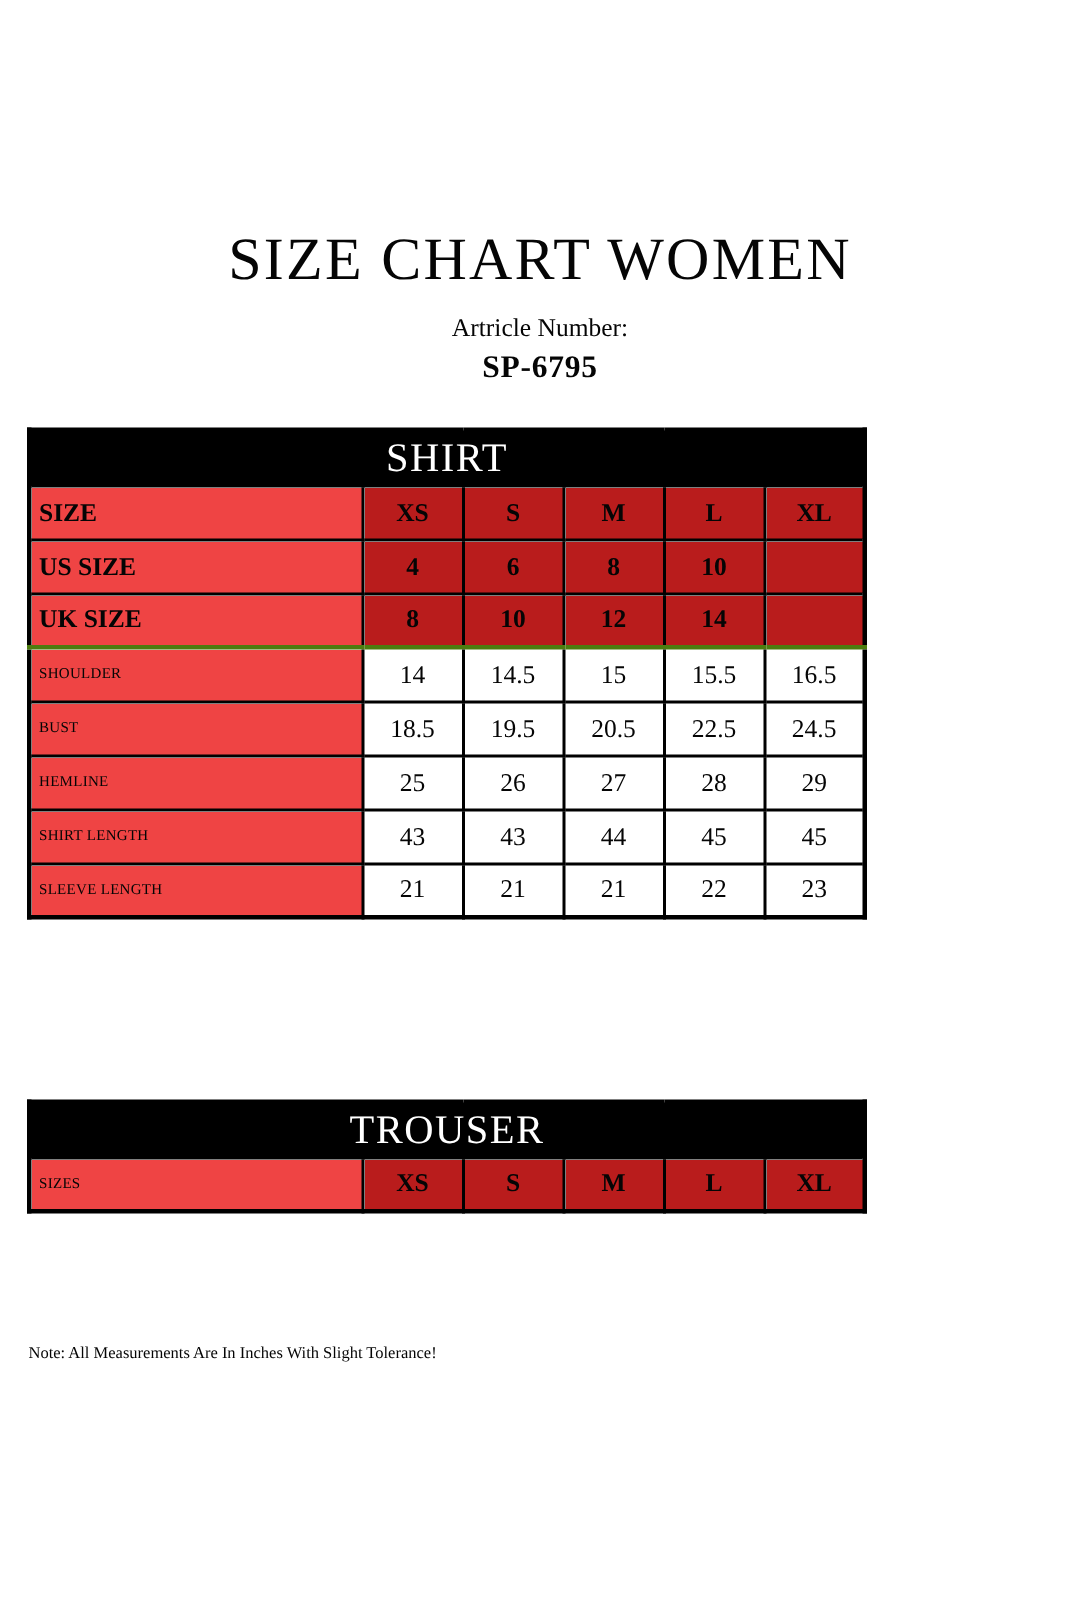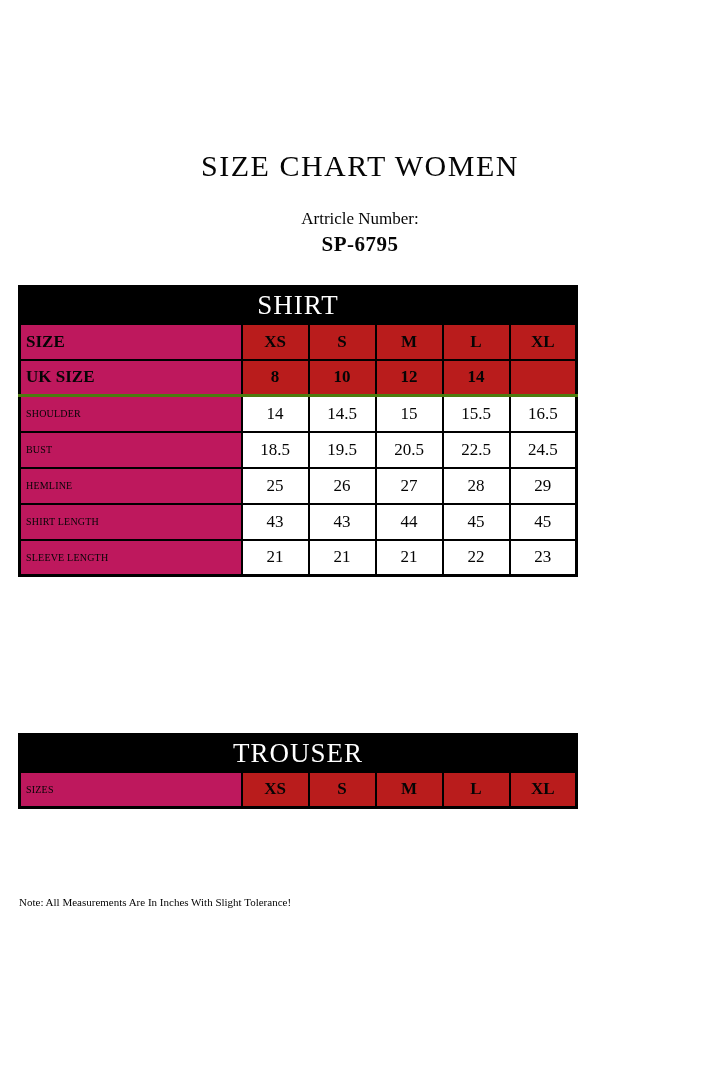--- a/index.html
+++ b/index.html
@@ -13,21 +13,21 @@
     overflow: hidden;
   }
   .abs-center {
     position: absolute;
     width: 100%;
     text-align: center;
     left: 0;
   }
   #page-title {
     top: 149px;
-    font-size: 30px;
+    font-size: 40px;
     letter-spacing: 1.5px;
   }
   #article-label {
     top: 209px;
     font-size: 17px;
   }
   #article-number {
     top: 232px;
     font-size: 21px;
     font-weight: bold;
@@ -58,21 +58,21 @@
     border: 2px solid #000;
     height: 36px;
     padding: 0;
     overflow: hidden;
     vertical-align: middle;
   }
   tr.thick-bottom td { border-bottom: 3px solid #4d7c0f; }
   .lbl {
     text-align: left;
     padding-left: 5px;
-    background: #be185d;
+    background: #ef4444;
   }
   .val { text-align: center; }
   .gray { background: #b91c1c; }
   .bold17 { font-weight: bold; font-size: 17px; }
   .reg17  { font-weight: normal; font-size: 17px; }
   .lbl-sm { font-weight: normal; font-size: 10px; letter-spacing: 0.2px; }
   #note {
     position: absolute;
     left: 19px;
     top: 896px;
@@ -101,20 +101,28 @@
     </tr>
   </thead>
   <tbody>
     <tr>
       <td class="lbl bold17">SIZE</td>
       <td class="val gray bold17">XS</td>
       <td class="val gray bold17">S</td>
       <td class="val gray bold17">M</td>
       <td class="val gray bold17">L</td>
       <td class="val gray bold17">XL</td>
+    </tr>
+    <tr>
+      <td class="lbl bold17">US SIZE</td>
+      <td class="val gray bold17">4</td>
+      <td class="val gray bold17">6</td>
+      <td class="val gray bold17">8</td>
+      <td class="val gray bold17">10</td>
+      <td class="val gray bold17"></td>
     </tr>
     <tr class="thick-bottom">
       <td class="lbl bold17">UK SIZE</td>
       <td class="val gray bold17">8</td>
       <td class="val gray bold17">10</td>
       <td class="val gray bold17">12</td>
       <td class="val gray bold17">14</td>
       <td class="val gray bold17"></td>
     </tr>
     <tr>

